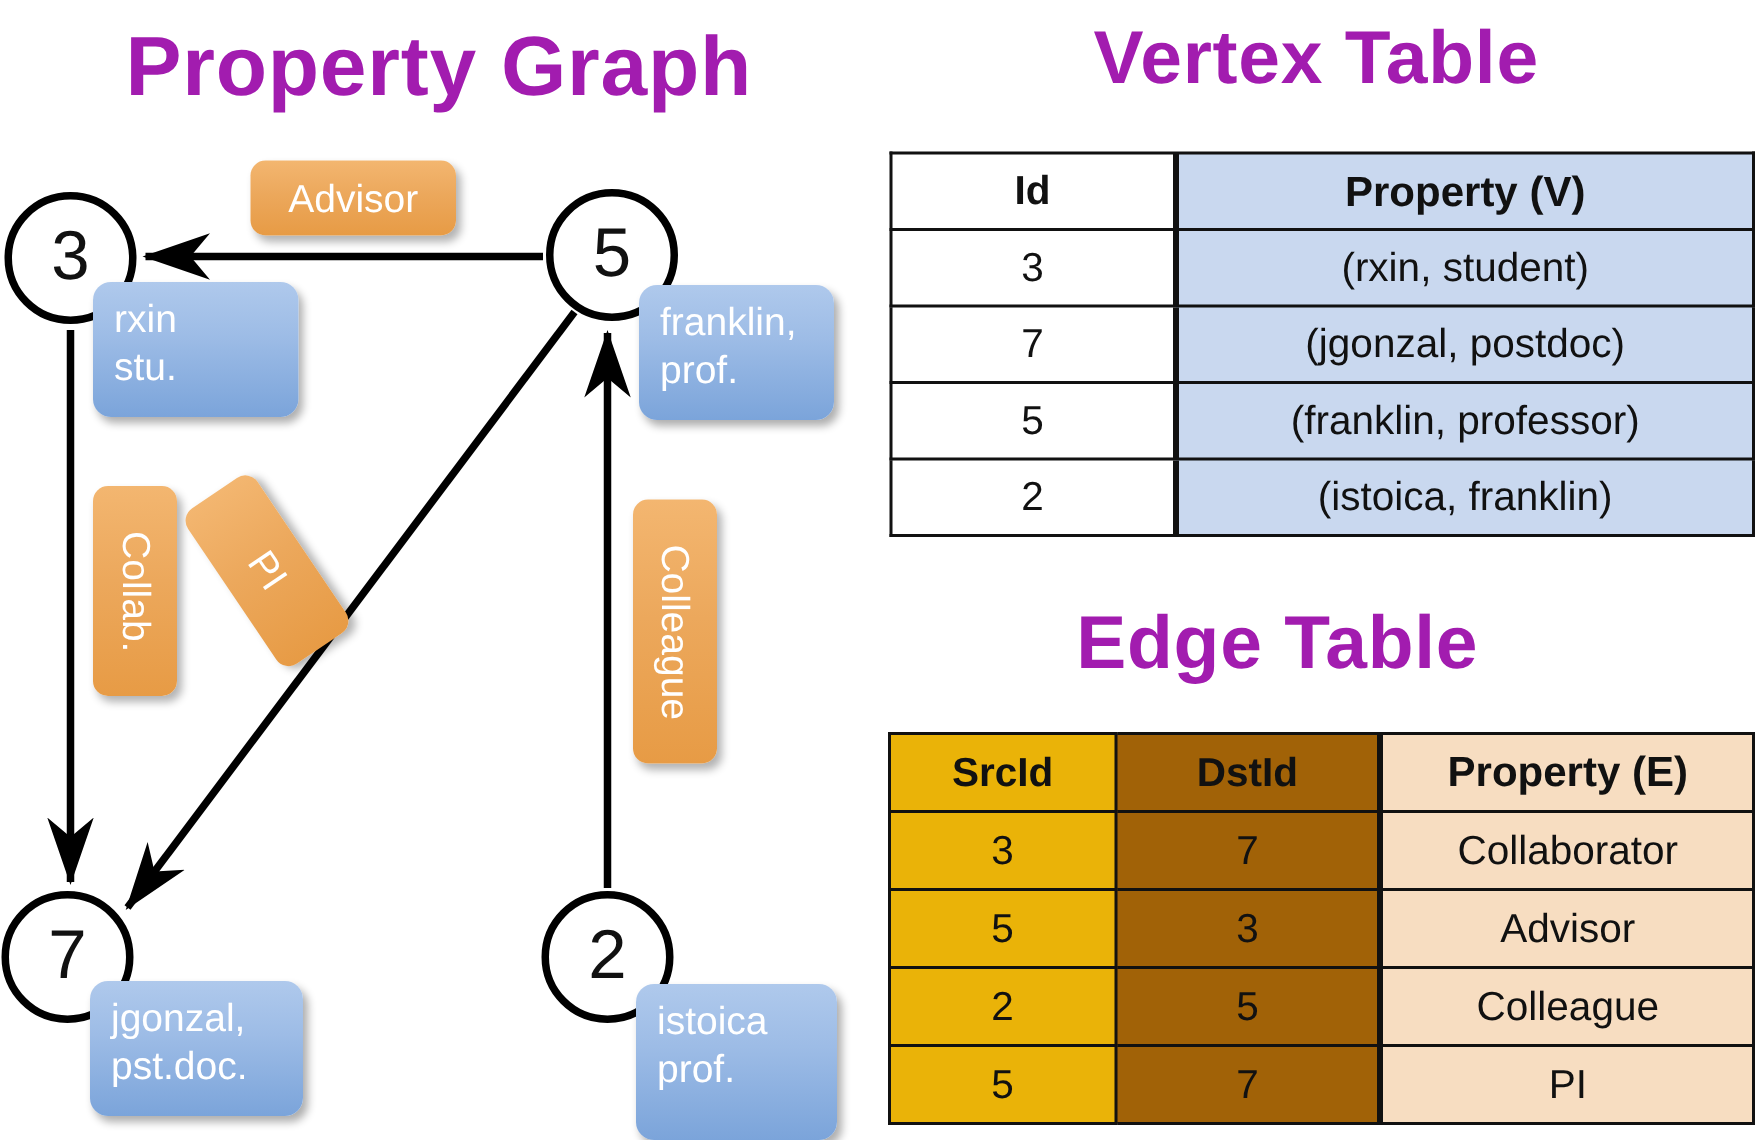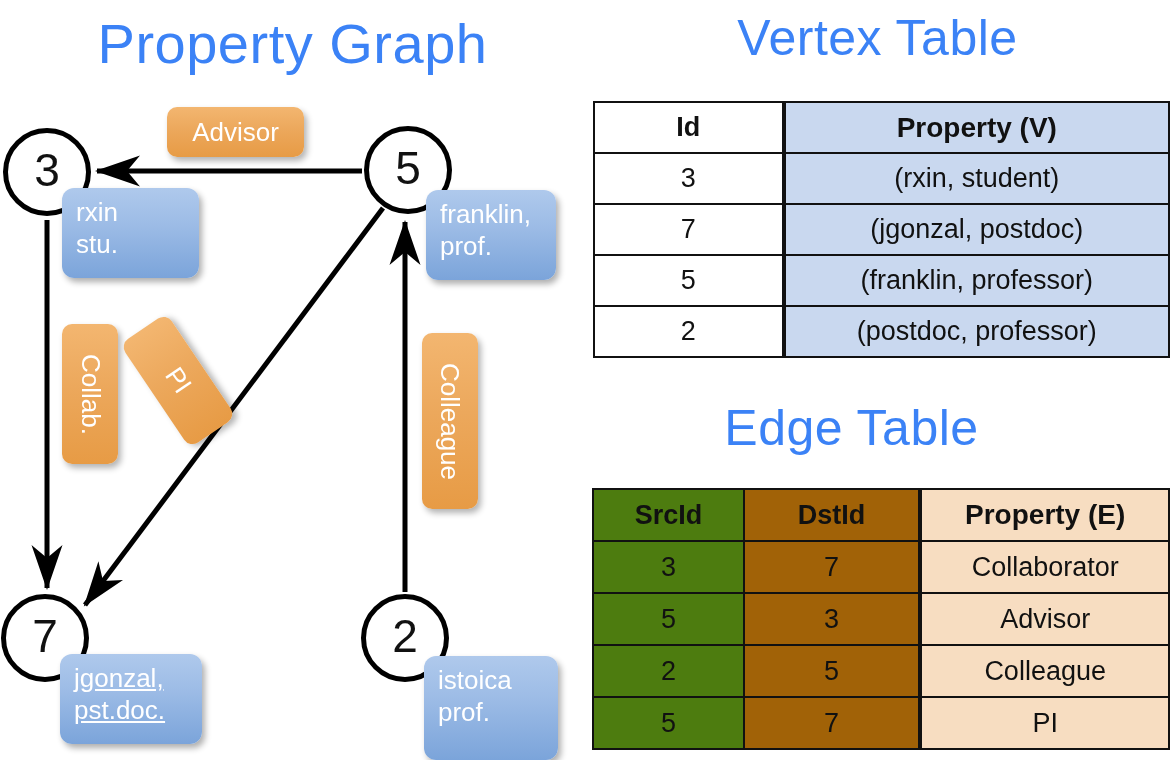--- a/index.html
+++ b/index.html
@@ -13,22 +13,22 @@
     position: relative;
     overflow: hidden;
     font-family: "Liberation Sans", sans-serif;
     color: #000;
   }
 
   
   .big-title {
     position: absolute;
     font-family: "Liberation Sans", sans-serif;
-    font-weight: 400;
-    color: #3b82f6;
+    font-weight: 700;
+    color: #a21caf;
     letter-spacing: 0.5px;
     white-space: nowrap;
   }
   #title-property-graph {
     left: 0; top: 12px; width: 585px;
     text-align: center;
     font-size: 56px;
     line-height: 64px;
   }
   #title-vertex-table {
@@ -87,21 +87,21 @@
     color: #ffffff;
     font-size: 26px;
     font-weight: 300;
     line-height: 32px;
     padding: 8px 0 12px 14px;
     box-sizing: border-box;
     z-index: 7;
   }
   #vbox-rxin     { left: 62px;  top: 188px; width: 137px; height: 90px; }
   #vbox-franklin { left: 426px; top: 190px; width: 130px; height: 90px; }
-  #vbox-jgonzal  { left: 60px;  top: 654px; width: 142px; height: 90px; text-decoration: underline; }
+  #vbox-jgonzal  { left: 60px;  top: 654px; width: 142px; height: 90px; }
   #vbox-istoica  { left: 424px; top: 656px; width: 134px; height: 104px; }
 
   
   .ebox {
     position: absolute;
     border-radius: 10px;
     background: linear-gradient(to bottom, #f3b670 0%, #eca85c 45%, #e79b45 100%);
     box-shadow: 3px 4px 6px rgba(0,0,0,0.30);
     color: #ffffff;
     font-size: 26px;
@@ -166,21 +166,21 @@
   #vertex-table .hdr.c-id { font-size: 27px; }
 
   
   #edge-table {
     left: 592px; top: 488px;
   }
   #edge-table td {
     height: 48px;
     font-size: 27px;
   }
-  #edge-table .c-src  { width: 148px; background: #4d7c0f; }
+  #edge-table .c-src  { width: 148px; background: #eab308; }
   #edge-table .c-dst  { width: 173px; background: #a16207; text-align: center; }
   #edge-table .c-prop { width: 245px; background: #f7ddc1; border-left-width: 4px; }
   #edge-table .hdr.c-prop { font-size: 28px; }
   #edge-table .hdr.c-src, #edge-table .hdr.c-dst { font-size: 27px; font-weight: 700; }
 </style>
 </head>
 <body>
 
 <div id="graph-panel">
 
@@ -261,21 +261,21 @@
     <tr>
       <td class="c-id">7</td>
       <td class="c-prop">(jgonzal, postdoc)</td>
     </tr>
     <tr>
       <td class="c-id">5</td>
       <td class="c-prop">(franklin, professor)</td>
     </tr>
     <tr>
       <td class="c-id">2</td>
-      <td class="c-prop">(postdoc, professor)</td>
+      <td class="c-prop">(istoica, franklin)</td>
     </tr>
   </tbody>
 </table>
 
 <div class="big-title" id="title-edge-table">Edge Table</div>
 
 <table class="tbl" id="edge-table">
   <tbody>
     <tr>
       <td class="hdr c-src">SrcId</td>

